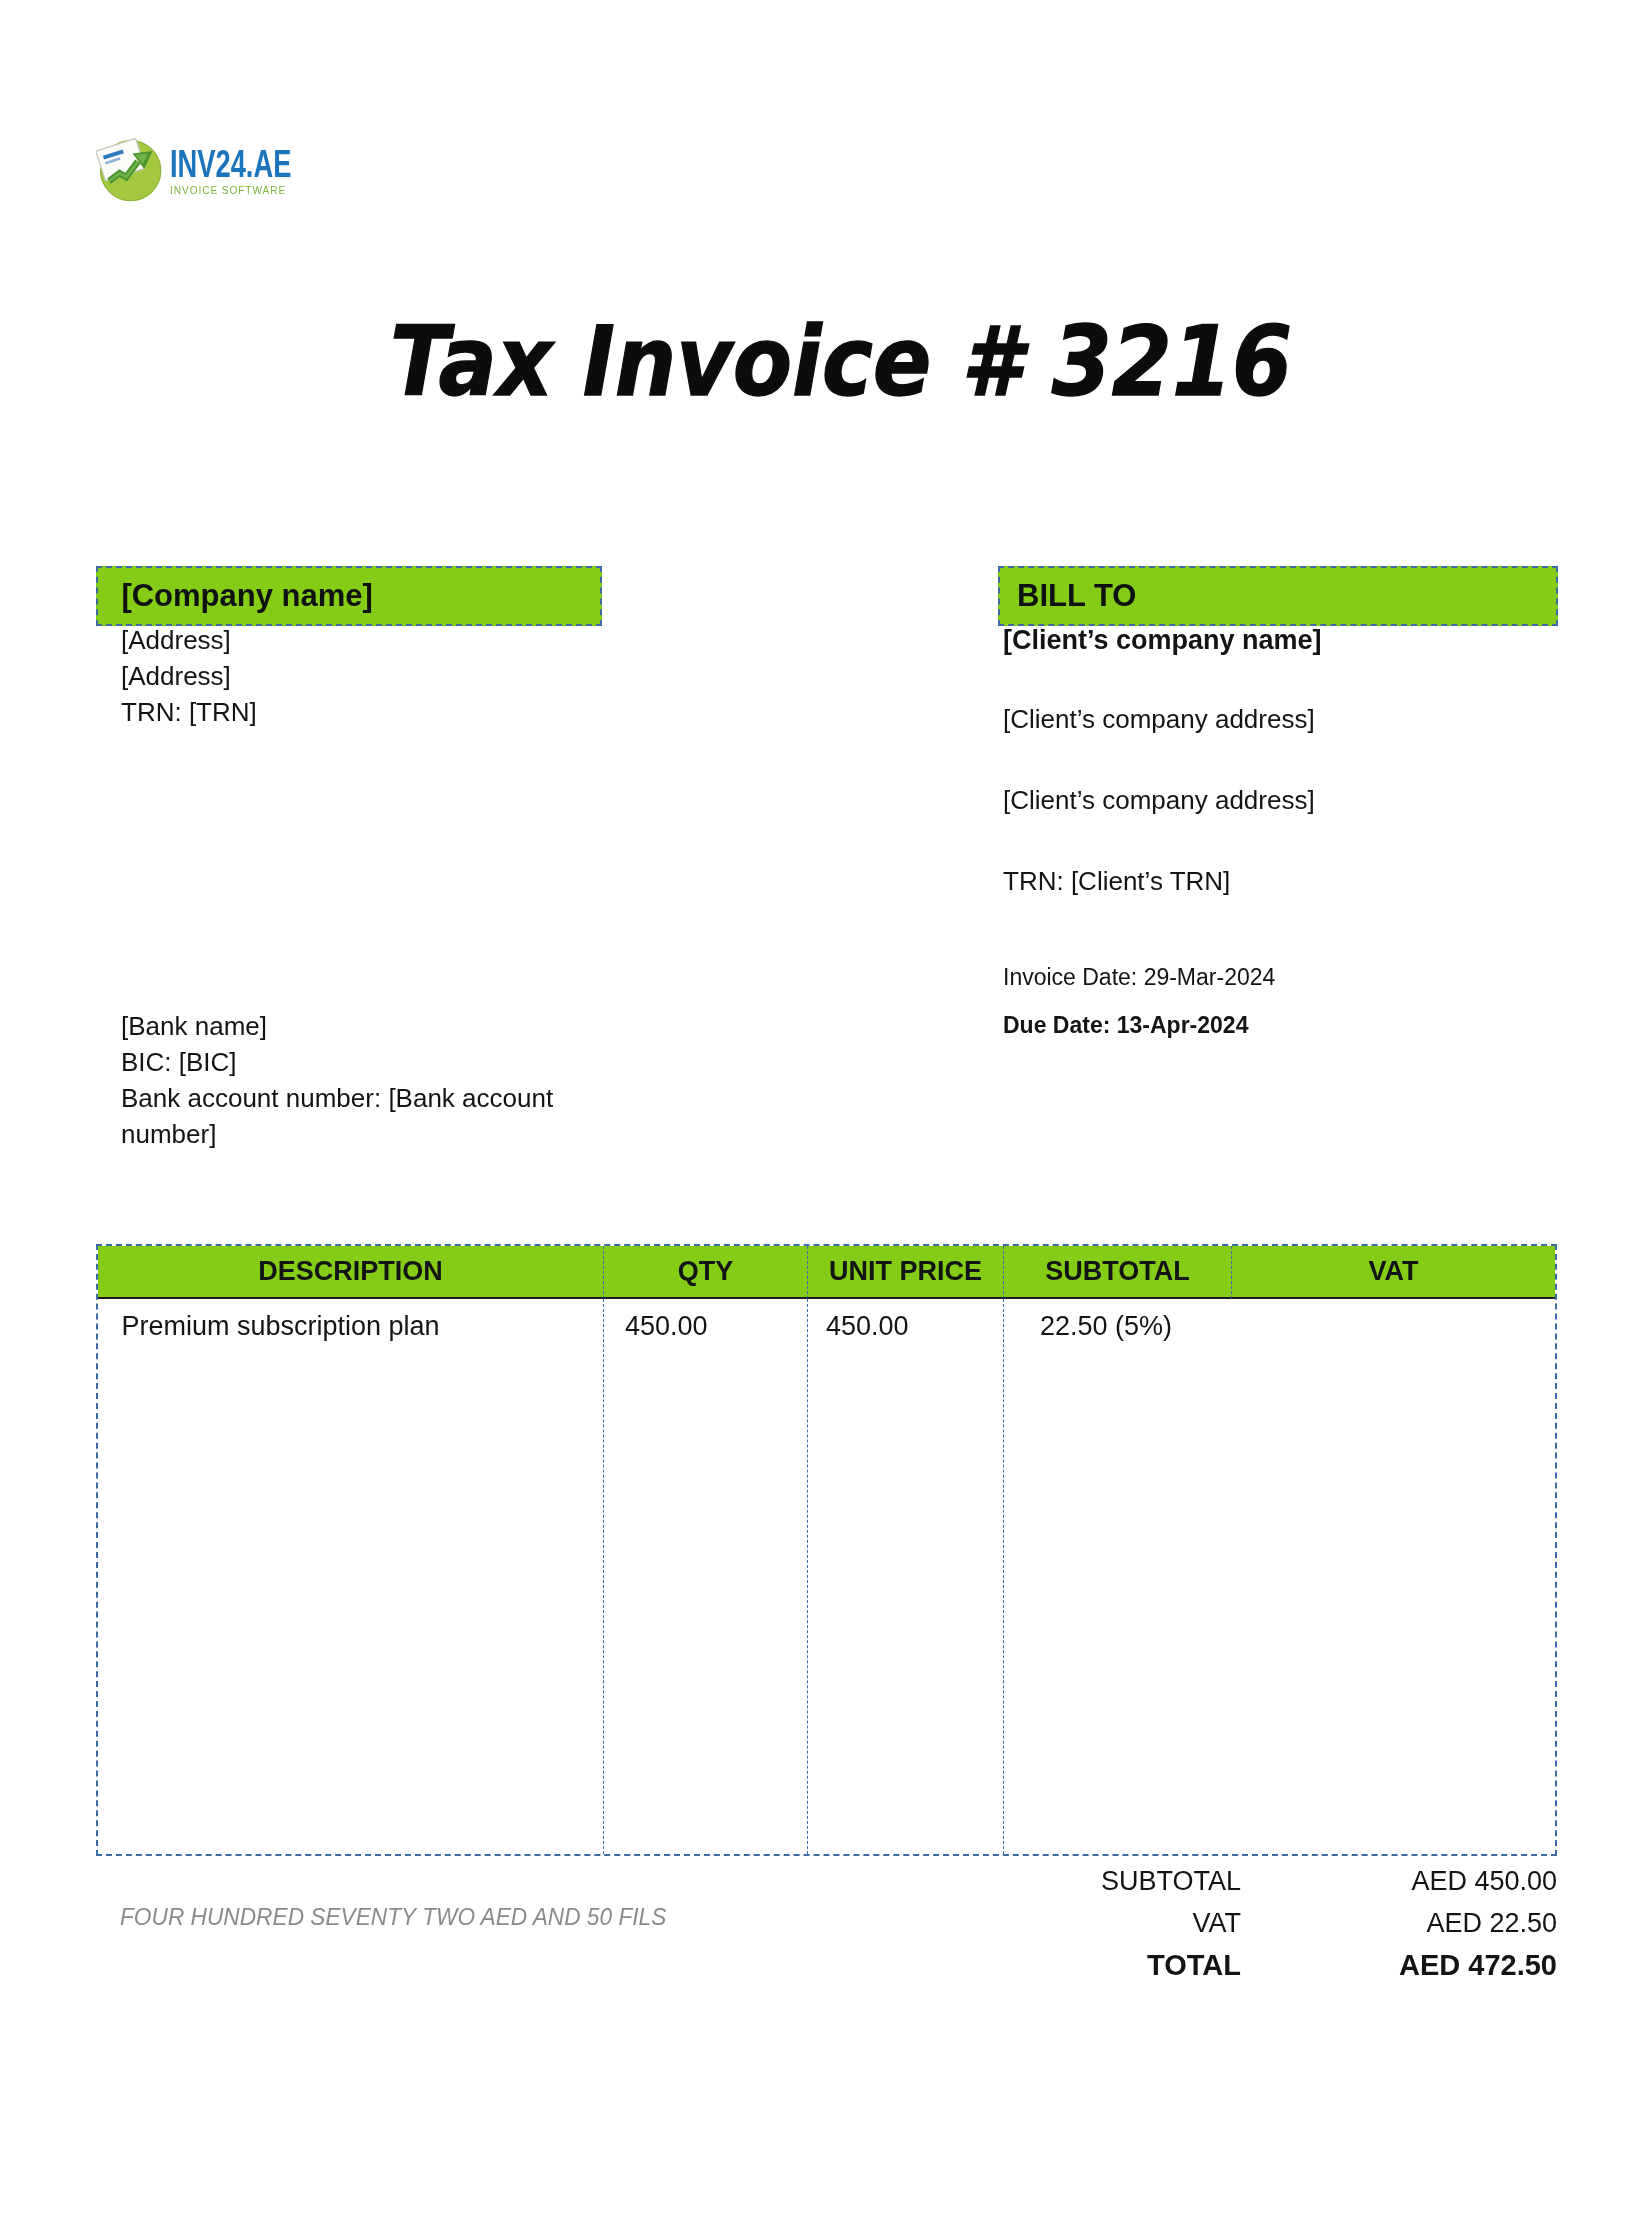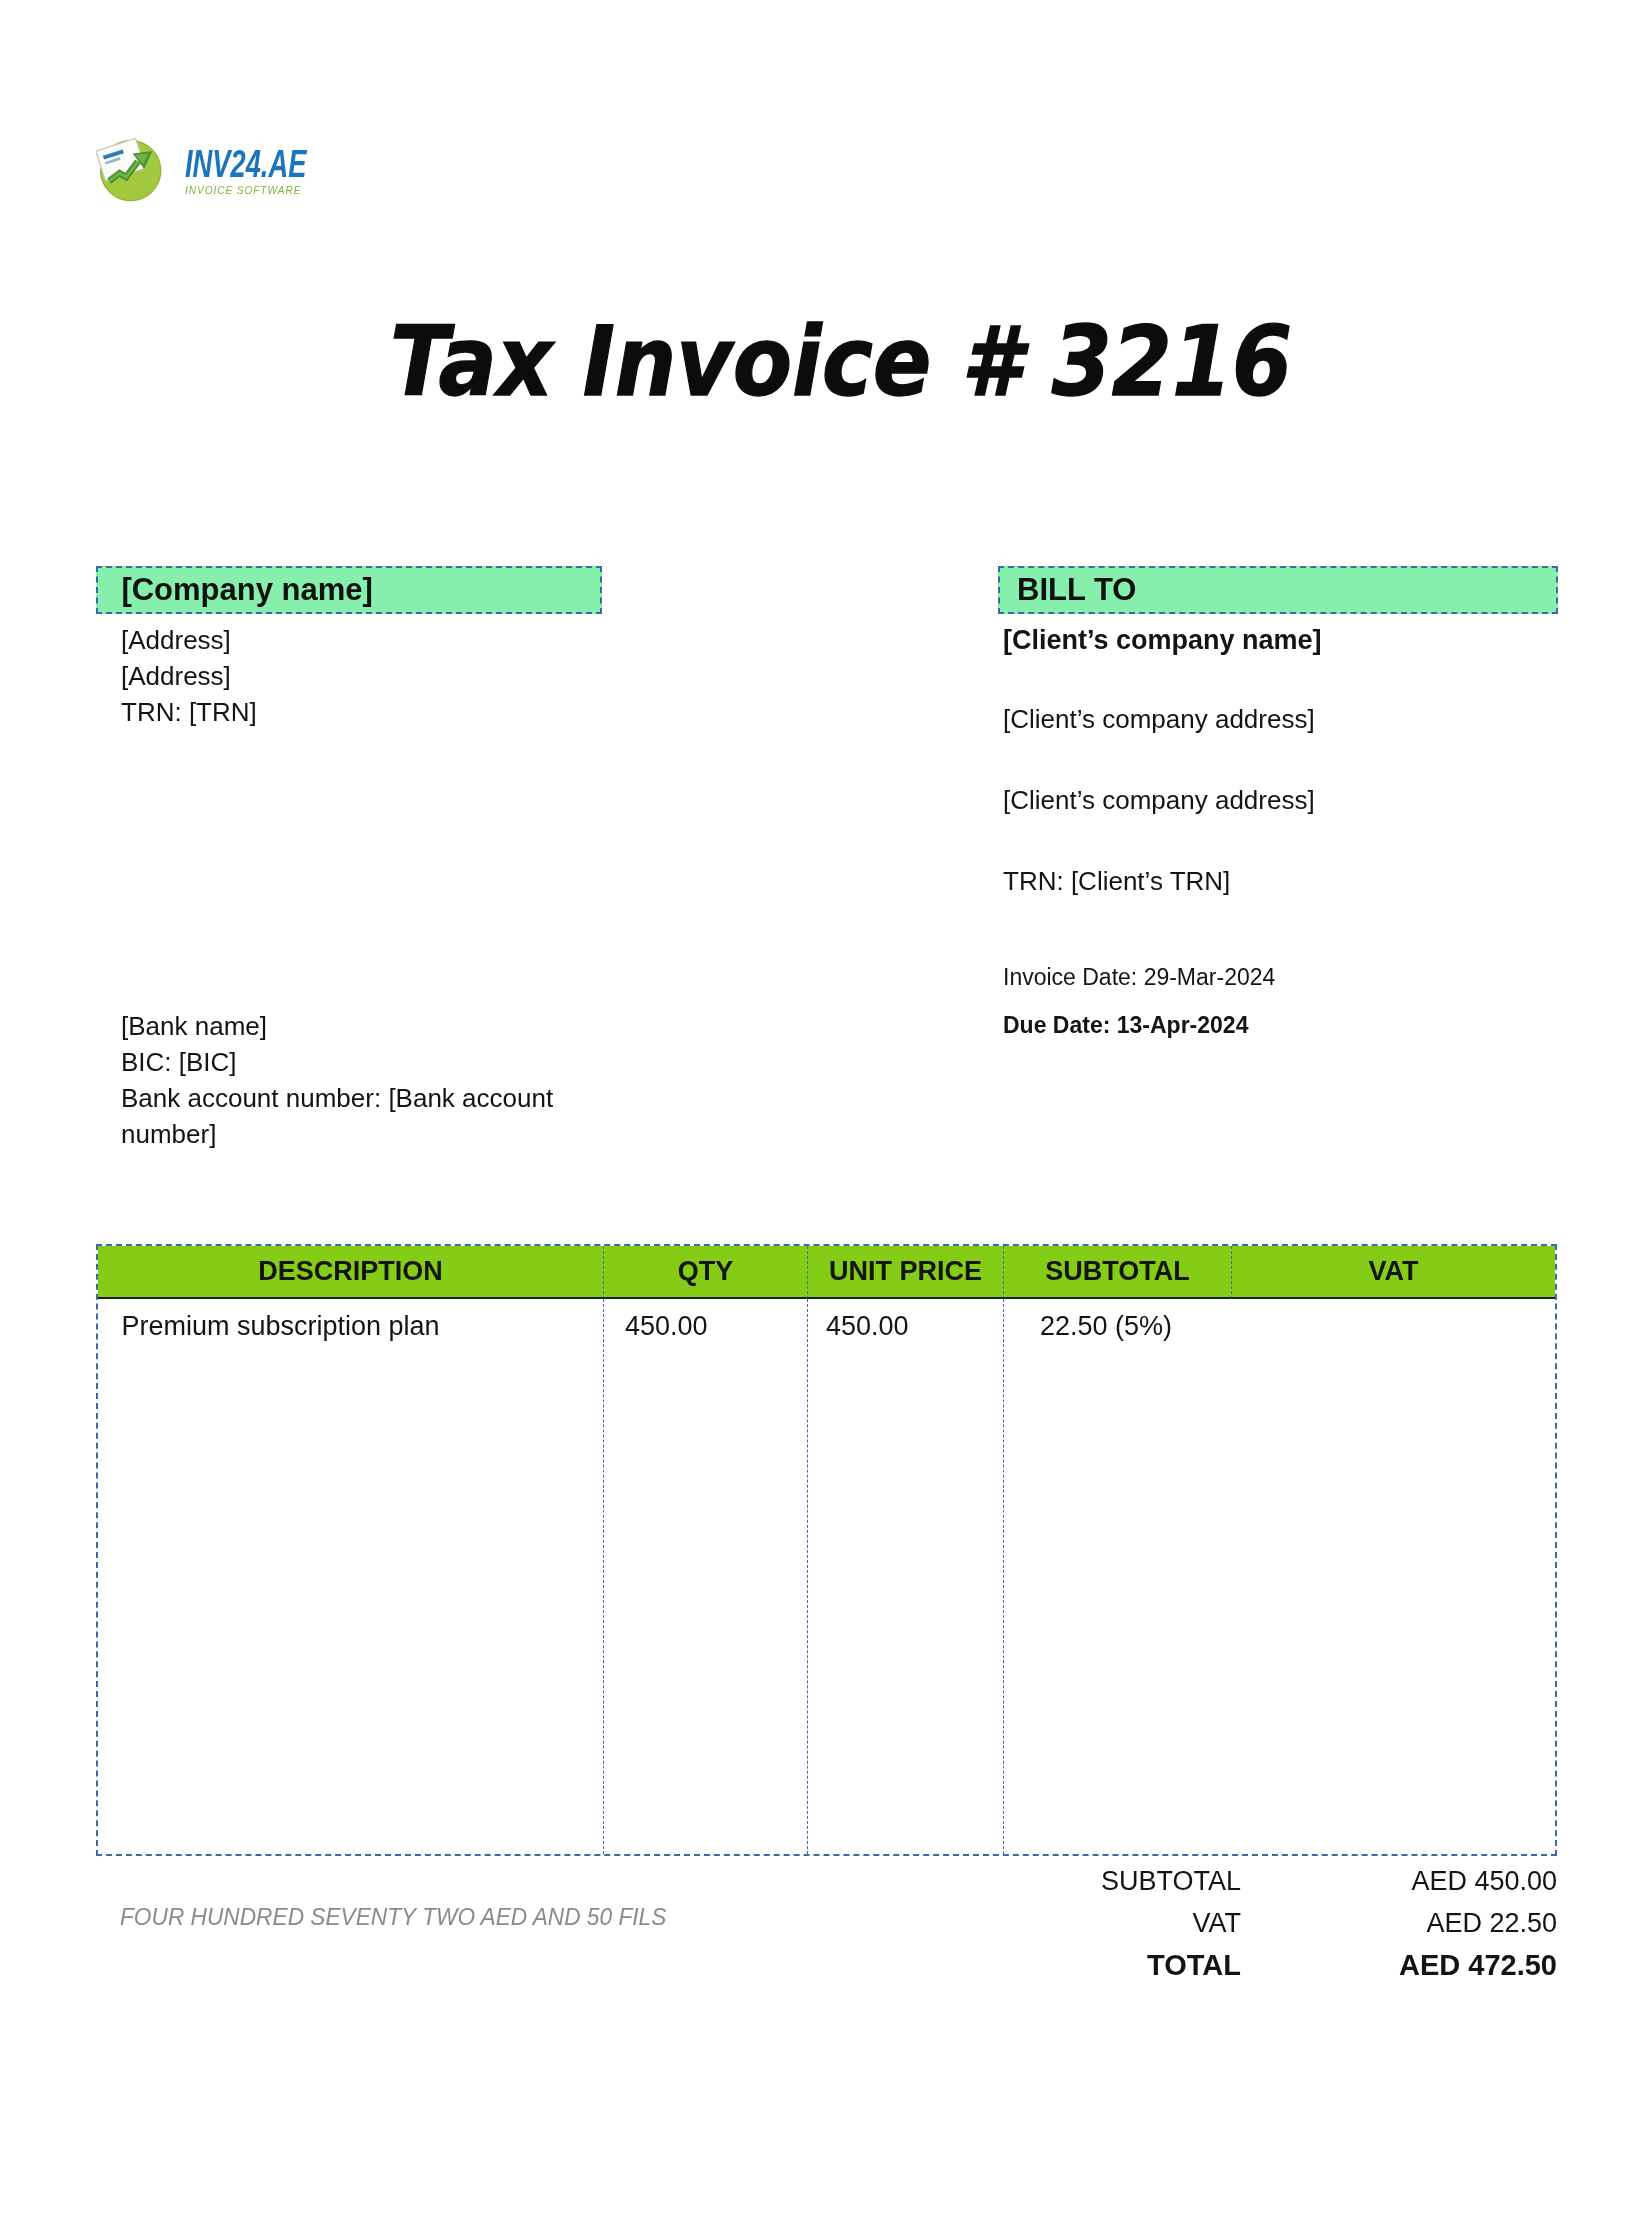--- a/index.html
+++ b/index.html
@@ -5,43 +5,43 @@
   html,body { margin:0; padding:0; background:#ffffff; }
   .page {
     position:relative; width:1647px; height:2227px; background:#ffffff;
     font-family:"Liberation Sans","DejaVu Sans",sans-serif; color:#141414;
     overflow:hidden;
   }
 
   
   .logo { position:absolute; left:96px; top:134px; display:flex; align-items:flex-start; }
   .logo-mark { width:68px; height:68px; flex:0 0 auto; }
-  .logo-text { margin-left:21px; padding-top:13px;font-style:italic; }
+  .logo-text { margin-left:6px; padding-top:13px; }
   .logo-brand {
     font-size:39px; font-weight:bold; color:#1B75BC; line-height:33px;
     transform:scaleX(0.70); transform-origin:left top; letter-spacing:0px; white-space:nowrap;
   }
   .logo-tagline {
     margin-top:3.9px; font-size:11px; color:#7FB43A; letter-spacing:1px;
     transform:scaleX(0.92); transform-origin:left top; white-space:nowrap;
   }
 
   
   .title {
     position:absolute; left:0; top:305px; width:100%; margin:0;
     text-align:center; font-family:"DejaVu Sans","Liberation Sans",sans-serif;
     font-style:italic; font-weight:bold; font-size:96px; line-height:114px; color:#0c0c0c;
     transform:scaleX(0.90) translateX(19.5px); transform-origin:center top;
     -webkit-text-stroke:1.3px #0c0c0c; white-space:nowrap;
   }
 
   
   .box {
-    position:absolute; top:566px; height:48px; box-sizing:border-box;
-    background:#86efac; border:2px dashed #3A6BA5;
+    position:absolute; top:566px; height:60px; box-sizing:border-box;
+    background:#84cc16; border:2px dashed #3A6BA5;
     display:flex; align-items:center; font-weight:bold; font-size:31px; color:#111;
   }
   .company-box { left:96px; width:506px; padding-left:23.4px; }
   .billto-box  { left:998px; width:560px; padding-left:17px; }
 
   
   .company-info { position:absolute; left:121px; top:622px; font-size:26px; line-height:36px; }
   .client-info  { position:absolute; left:1003px; top:624px; font-size:26px; }
   .client-name  { font-weight:bold; font-size:27px; line-height:33px; margin-bottom:13px; }
   .client-line  { line-height:37px;margin-top:44px; }

